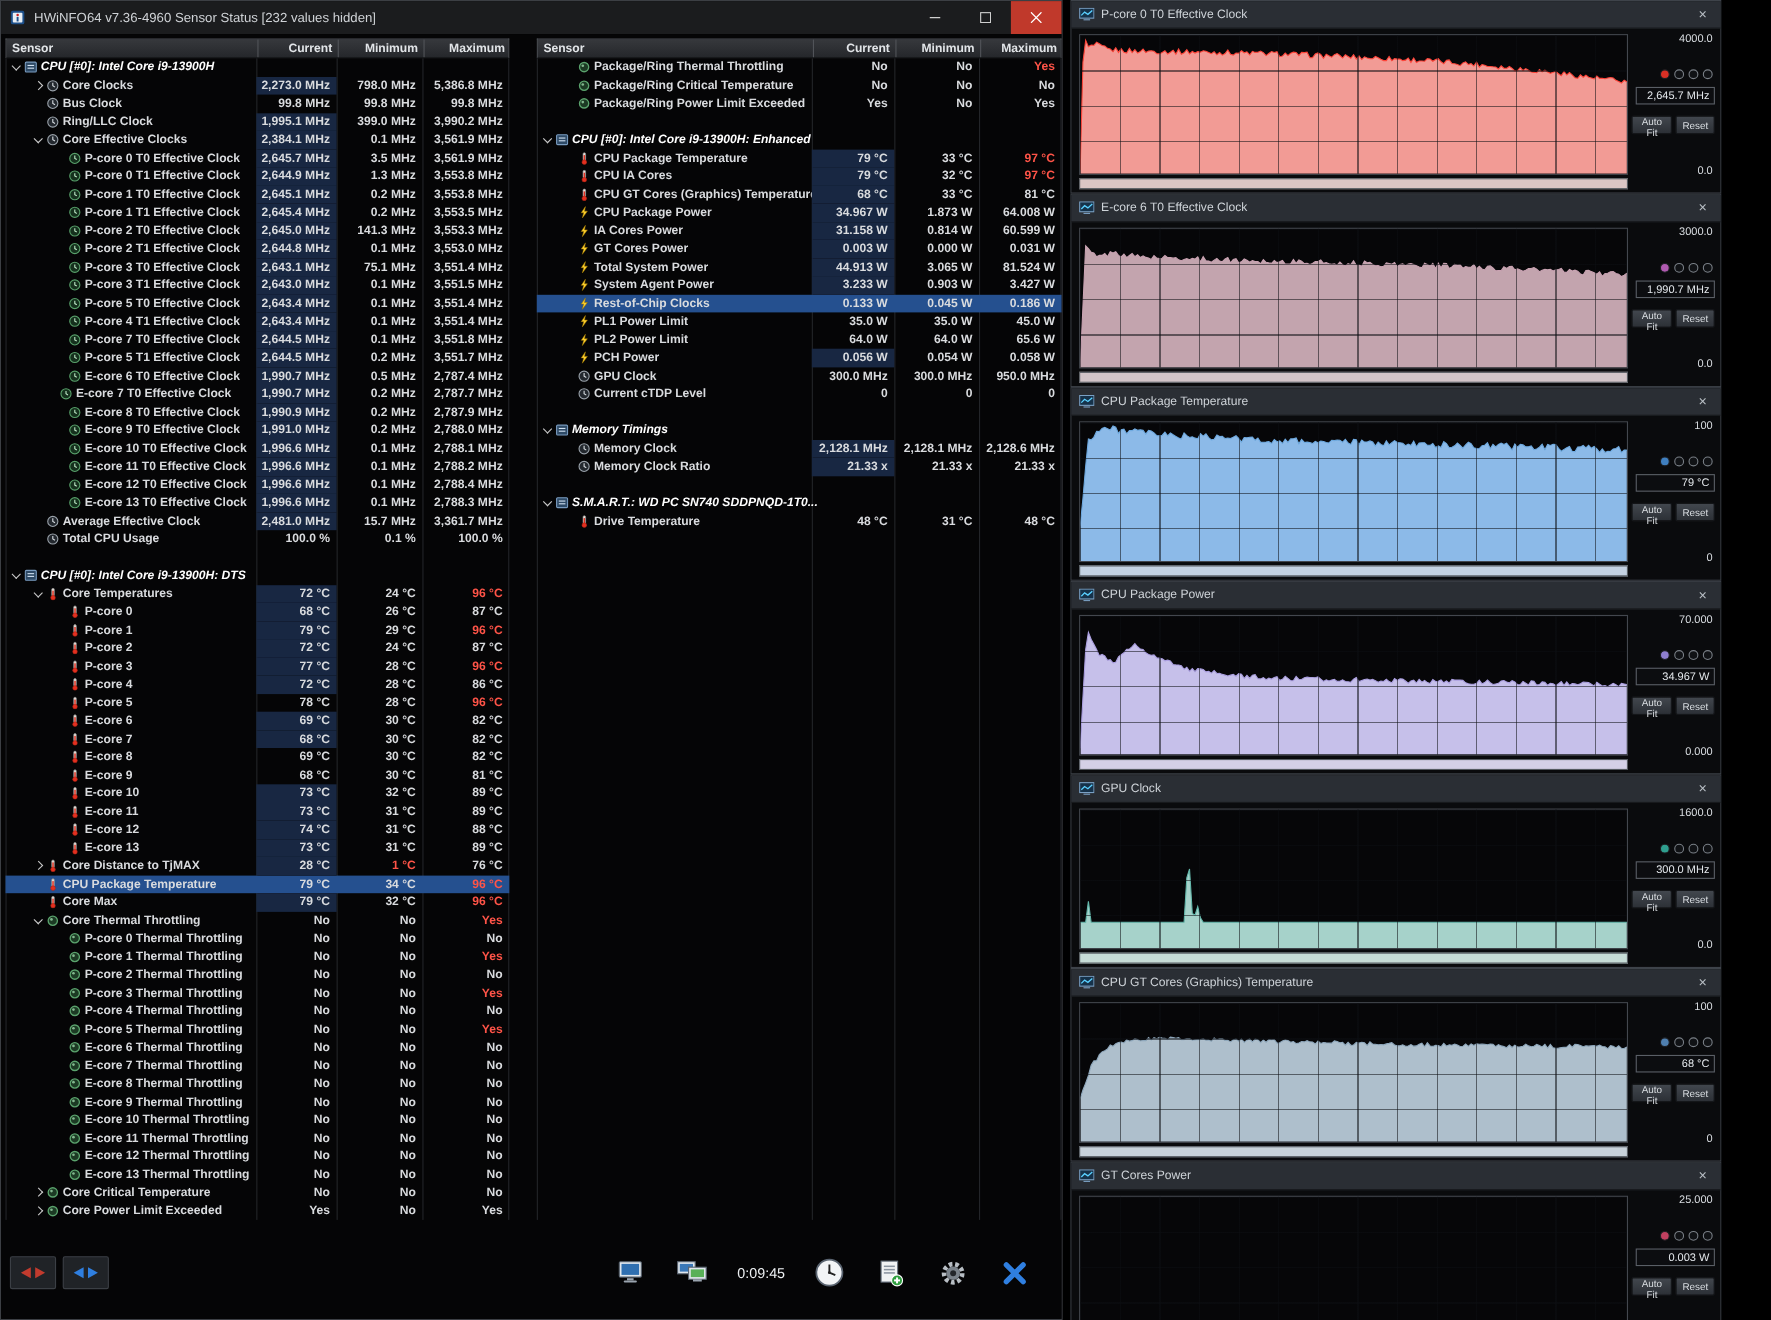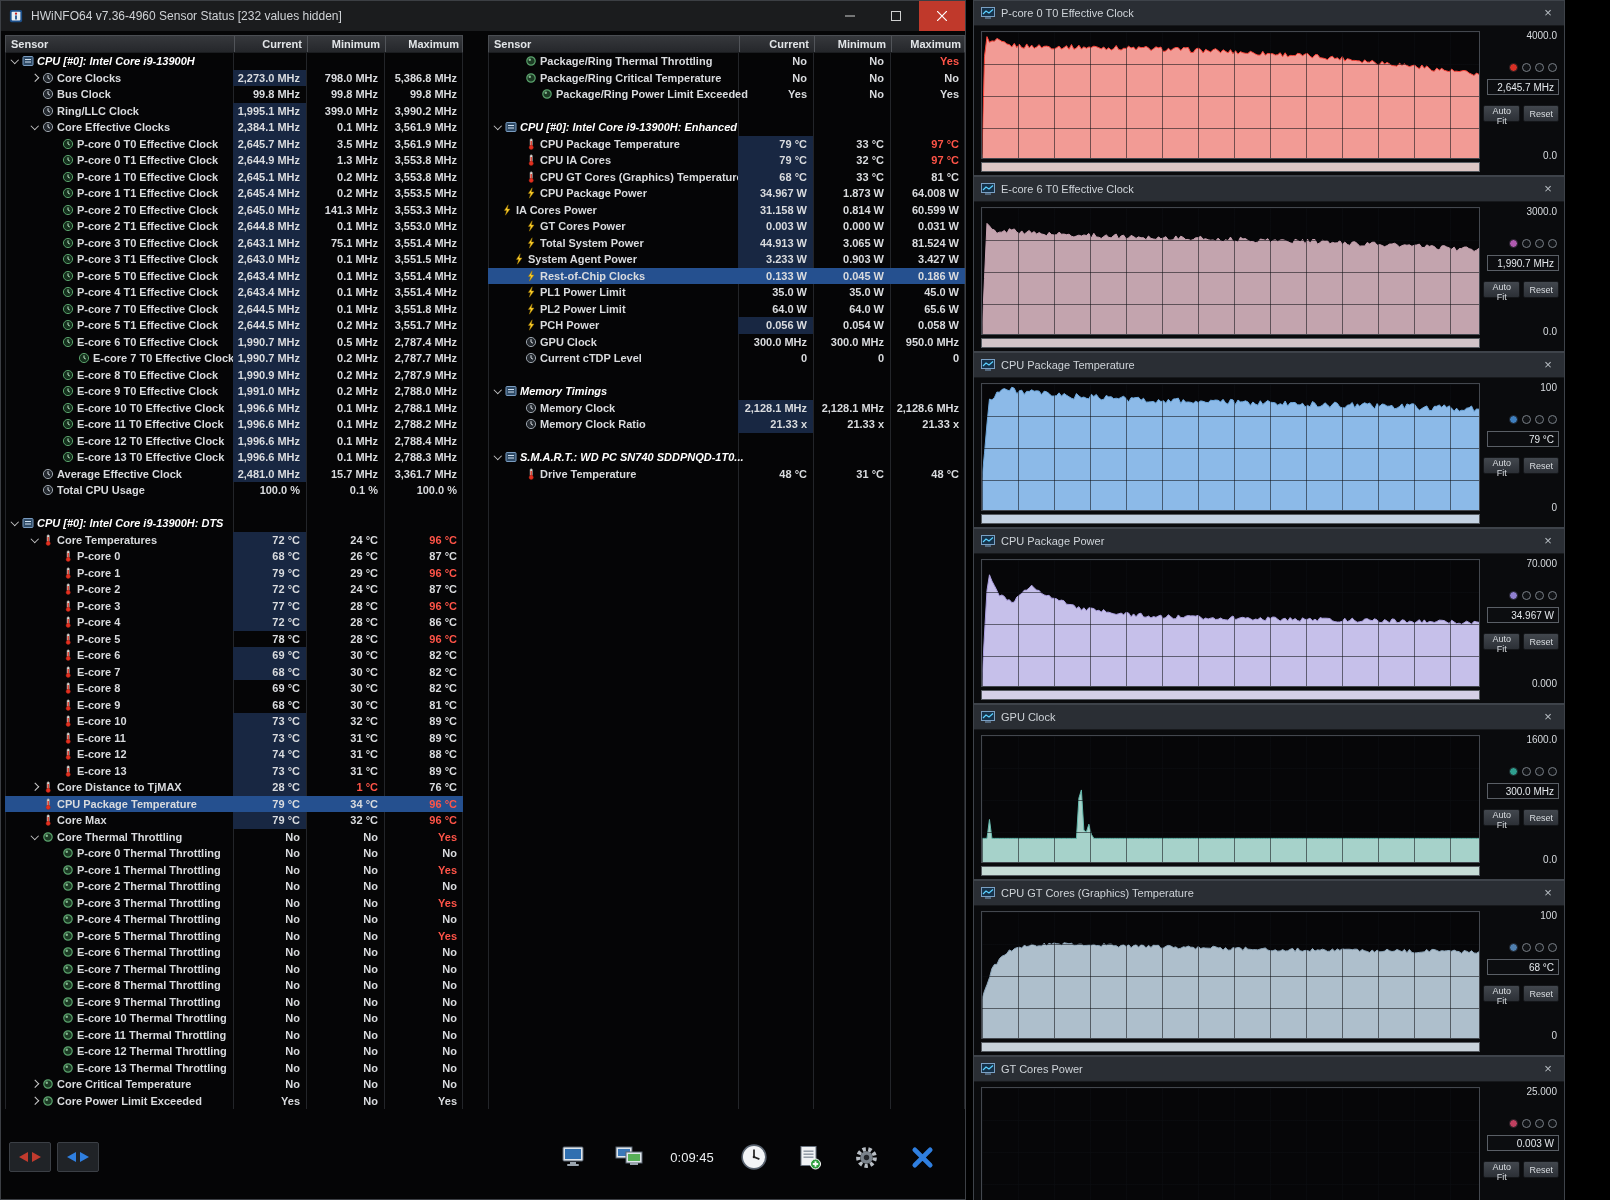--- a/index.html
+++ b/index.html
@@ -388,21 +388,21 @@
                   <path d="M6 3.4 V6 L7.8 7" stroke="#bfe8c8" stroke-width="1" fill="none"></path>
                 </svg>
               </span>
               <span class="lbl">E-core 6 T0 Effective Clock</span>
             </div>
             <div class="cv hl">1,990.7 MHz</div>
             <div class="cv">0.5 MHz</div>
             <div class="cv">2,787.4 MHz</div>
           </div>
           <div class="trow">
-            <div class="cl" style="padding-left:60px">
+            <div class="cl" style="padding-left:36px">
               <span class="chev "></span>
               <span class="ico">
                 <svg width="12" height="12" viewBox="0 0 12 12">
                   <circle cx="6" cy="6" r="4.6" fill="#15301d" stroke="#58a06a" stroke-width="1"></circle>
                   <path d="M6 3.4 V6 L7.8 7" stroke="#bfe8c8" stroke-width="1" fill="none"></path>
                 </svg>
               </span>
               <span class="lbl">E-core 7 T0 Effective Clock</span>
             </div>
             <div class="cv hl">1,990.7 MHz</div>
@@ -1128,21 +1128,21 @@
                   <circle cx="4.8" cy="4.8" r="1.2" fill="#9ed8aa" opacity="0.8"></circle>
                 </svg>
               </span>
               <span class="lbl">Package/Ring Critical Temperature</span>
             </div>
             <div class="cv">No</div>
             <div class="cv">No</div>
             <div class="cv">No</div>
           </div>
           <div class="trow">
-            <div class="cl" style="padding-left:40px">
+            <div class="cl" style="padding-left:24px">
               <span class="chev "></span>
               <span class="ico">
                 <svg width="12" height="12" viewBox="0 0 12 12">
                   <circle cx="6" cy="6" r="4.2" fill="#1c3a24" stroke="#5aa26c" stroke-width="1.2"></circle>
                   <circle cx="4.8" cy="4.8" r="1.2" fill="#9ed8aa" opacity="0.8"></circle>
                 </svg>
               </span>
               <span class="lbl">Package/Ring Power Limit Exceeded</span>
             </div>
             <div class="cv">Yes</div>
@@ -1222,21 +1222,21 @@
                   <path d="M7.2 0.8 L3.4 6.4 H5.6 L4.4 11.2 L9 5 H6.4 Z" fill="#ffd22e" stroke="#a07800" stroke-width="0.5"></path>
                 </svg>
               </span>
               <span class="lbl">CPU Package Power</span>
             </div>
             <div class="cv hl">34.967 W</div>
             <div class="cv">1.873 W</div>
             <div class="cv">64.008 W</div>
           </div>
           <div class="trow">
-            <div class="cl" style="">
+            <div class="cl" style="padding-left:24px">
               <span class="chev "></span>
               <span class="ico">
                 <svg width="12" height="12" viewBox="0 0 12 12">
                   <path d="M7.2 0.8 L3.4 6.4 H5.6 L4.4 11.2 L9 5 H6.4 Z" fill="#ffd22e" stroke="#a07800" stroke-width="0.5"></path>
                 </svg>
               </span>
               <span class="lbl">IA Cores Power</span>
             </div>
             <div class="cv hl">31.158 W</div>
             <div class="cv">0.814 W</div>
@@ -1264,21 +1264,21 @@
                   <path d="M7.2 0.8 L3.4 6.4 H5.6 L4.4 11.2 L9 5 H6.4 Z" fill="#ffd22e" stroke="#a07800" stroke-width="0.5"></path>
                 </svg>
               </span>
               <span class="lbl">Total System Power</span>
             </div>
             <div class="cv hl">44.913 W</div>
             <div class="cv">3.065 W</div>
             <div class="cv">81.524 W</div>
           </div>
           <div class="trow">
-            <div class="cl" style="padding-left:12px">
+            <div class="cl" style="padding-left:24px">
               <span class="chev "></span>
               <span class="ico">
                 <svg width="12" height="12" viewBox="0 0 12 12">
                   <path d="M7.2 0.8 L3.4 6.4 H5.6 L4.4 11.2 L9 5 H6.4 Z" fill="#ffd22e" stroke="#a07800" stroke-width="0.5"></path>
                 </svg>
               </span>
               <span class="lbl">System Agent Power</span>
             </div>
             <div class="cv hl">3.233 W</div>
             <div class="cv">0.903 W</div>

